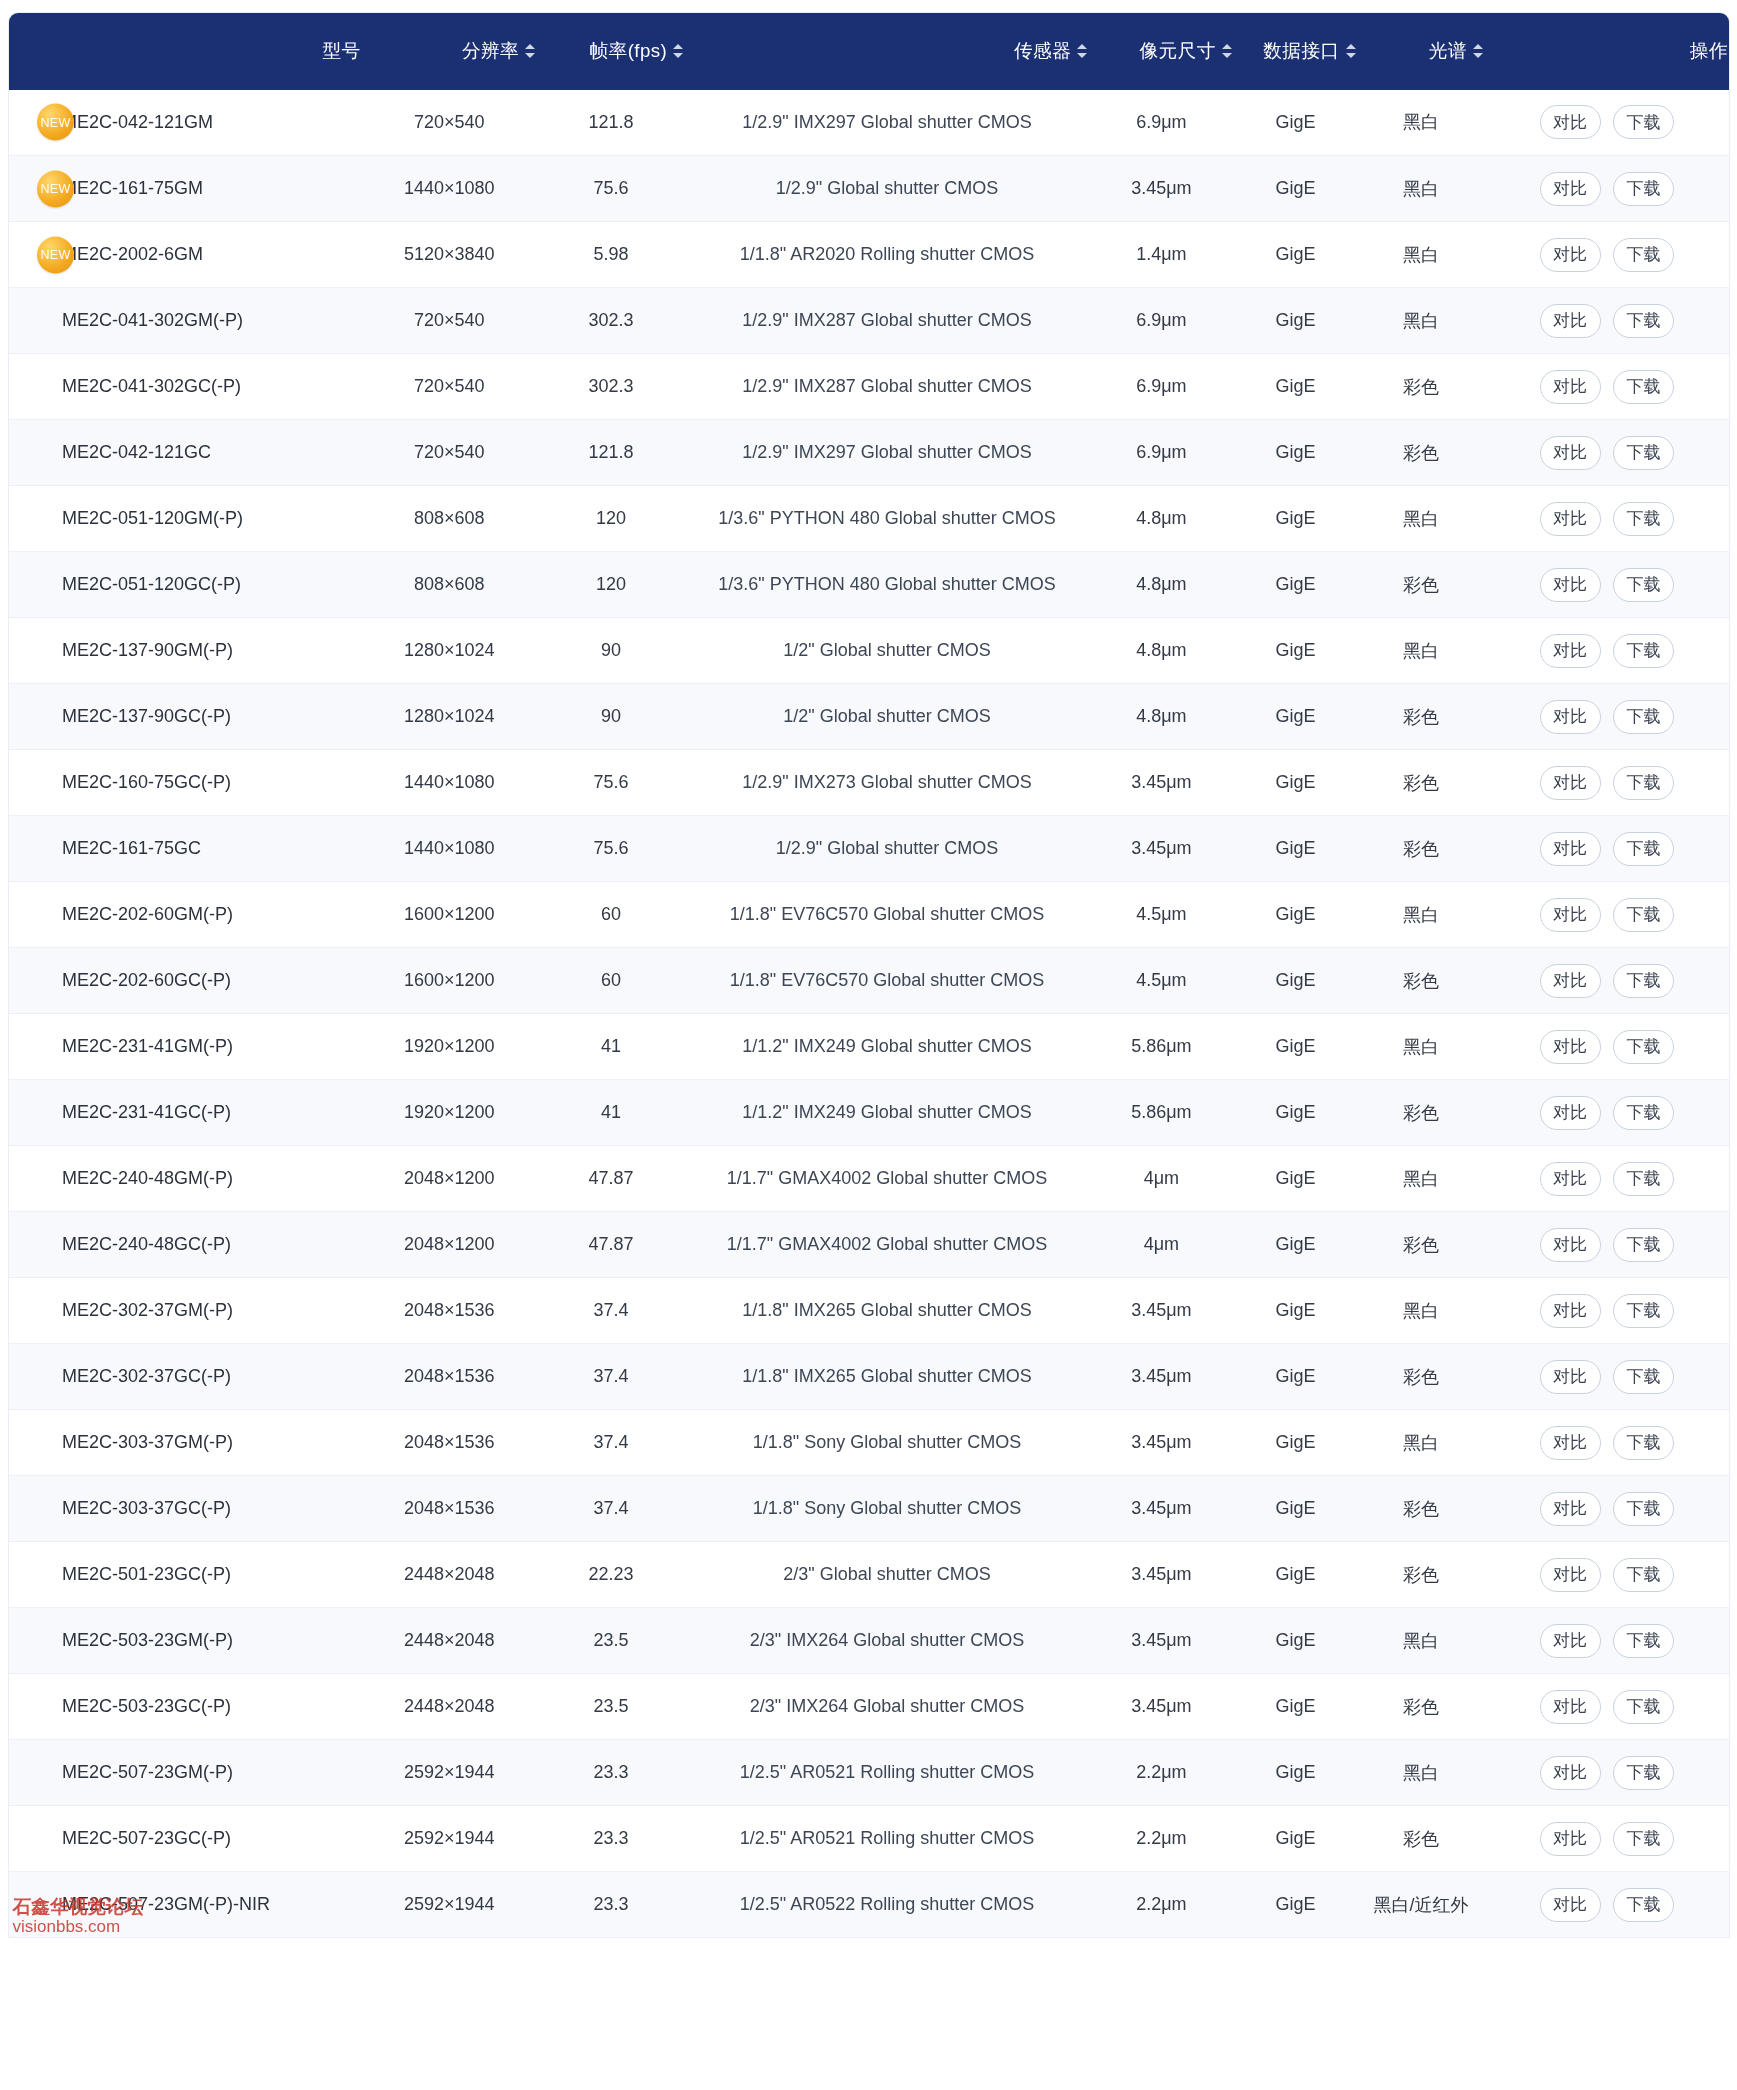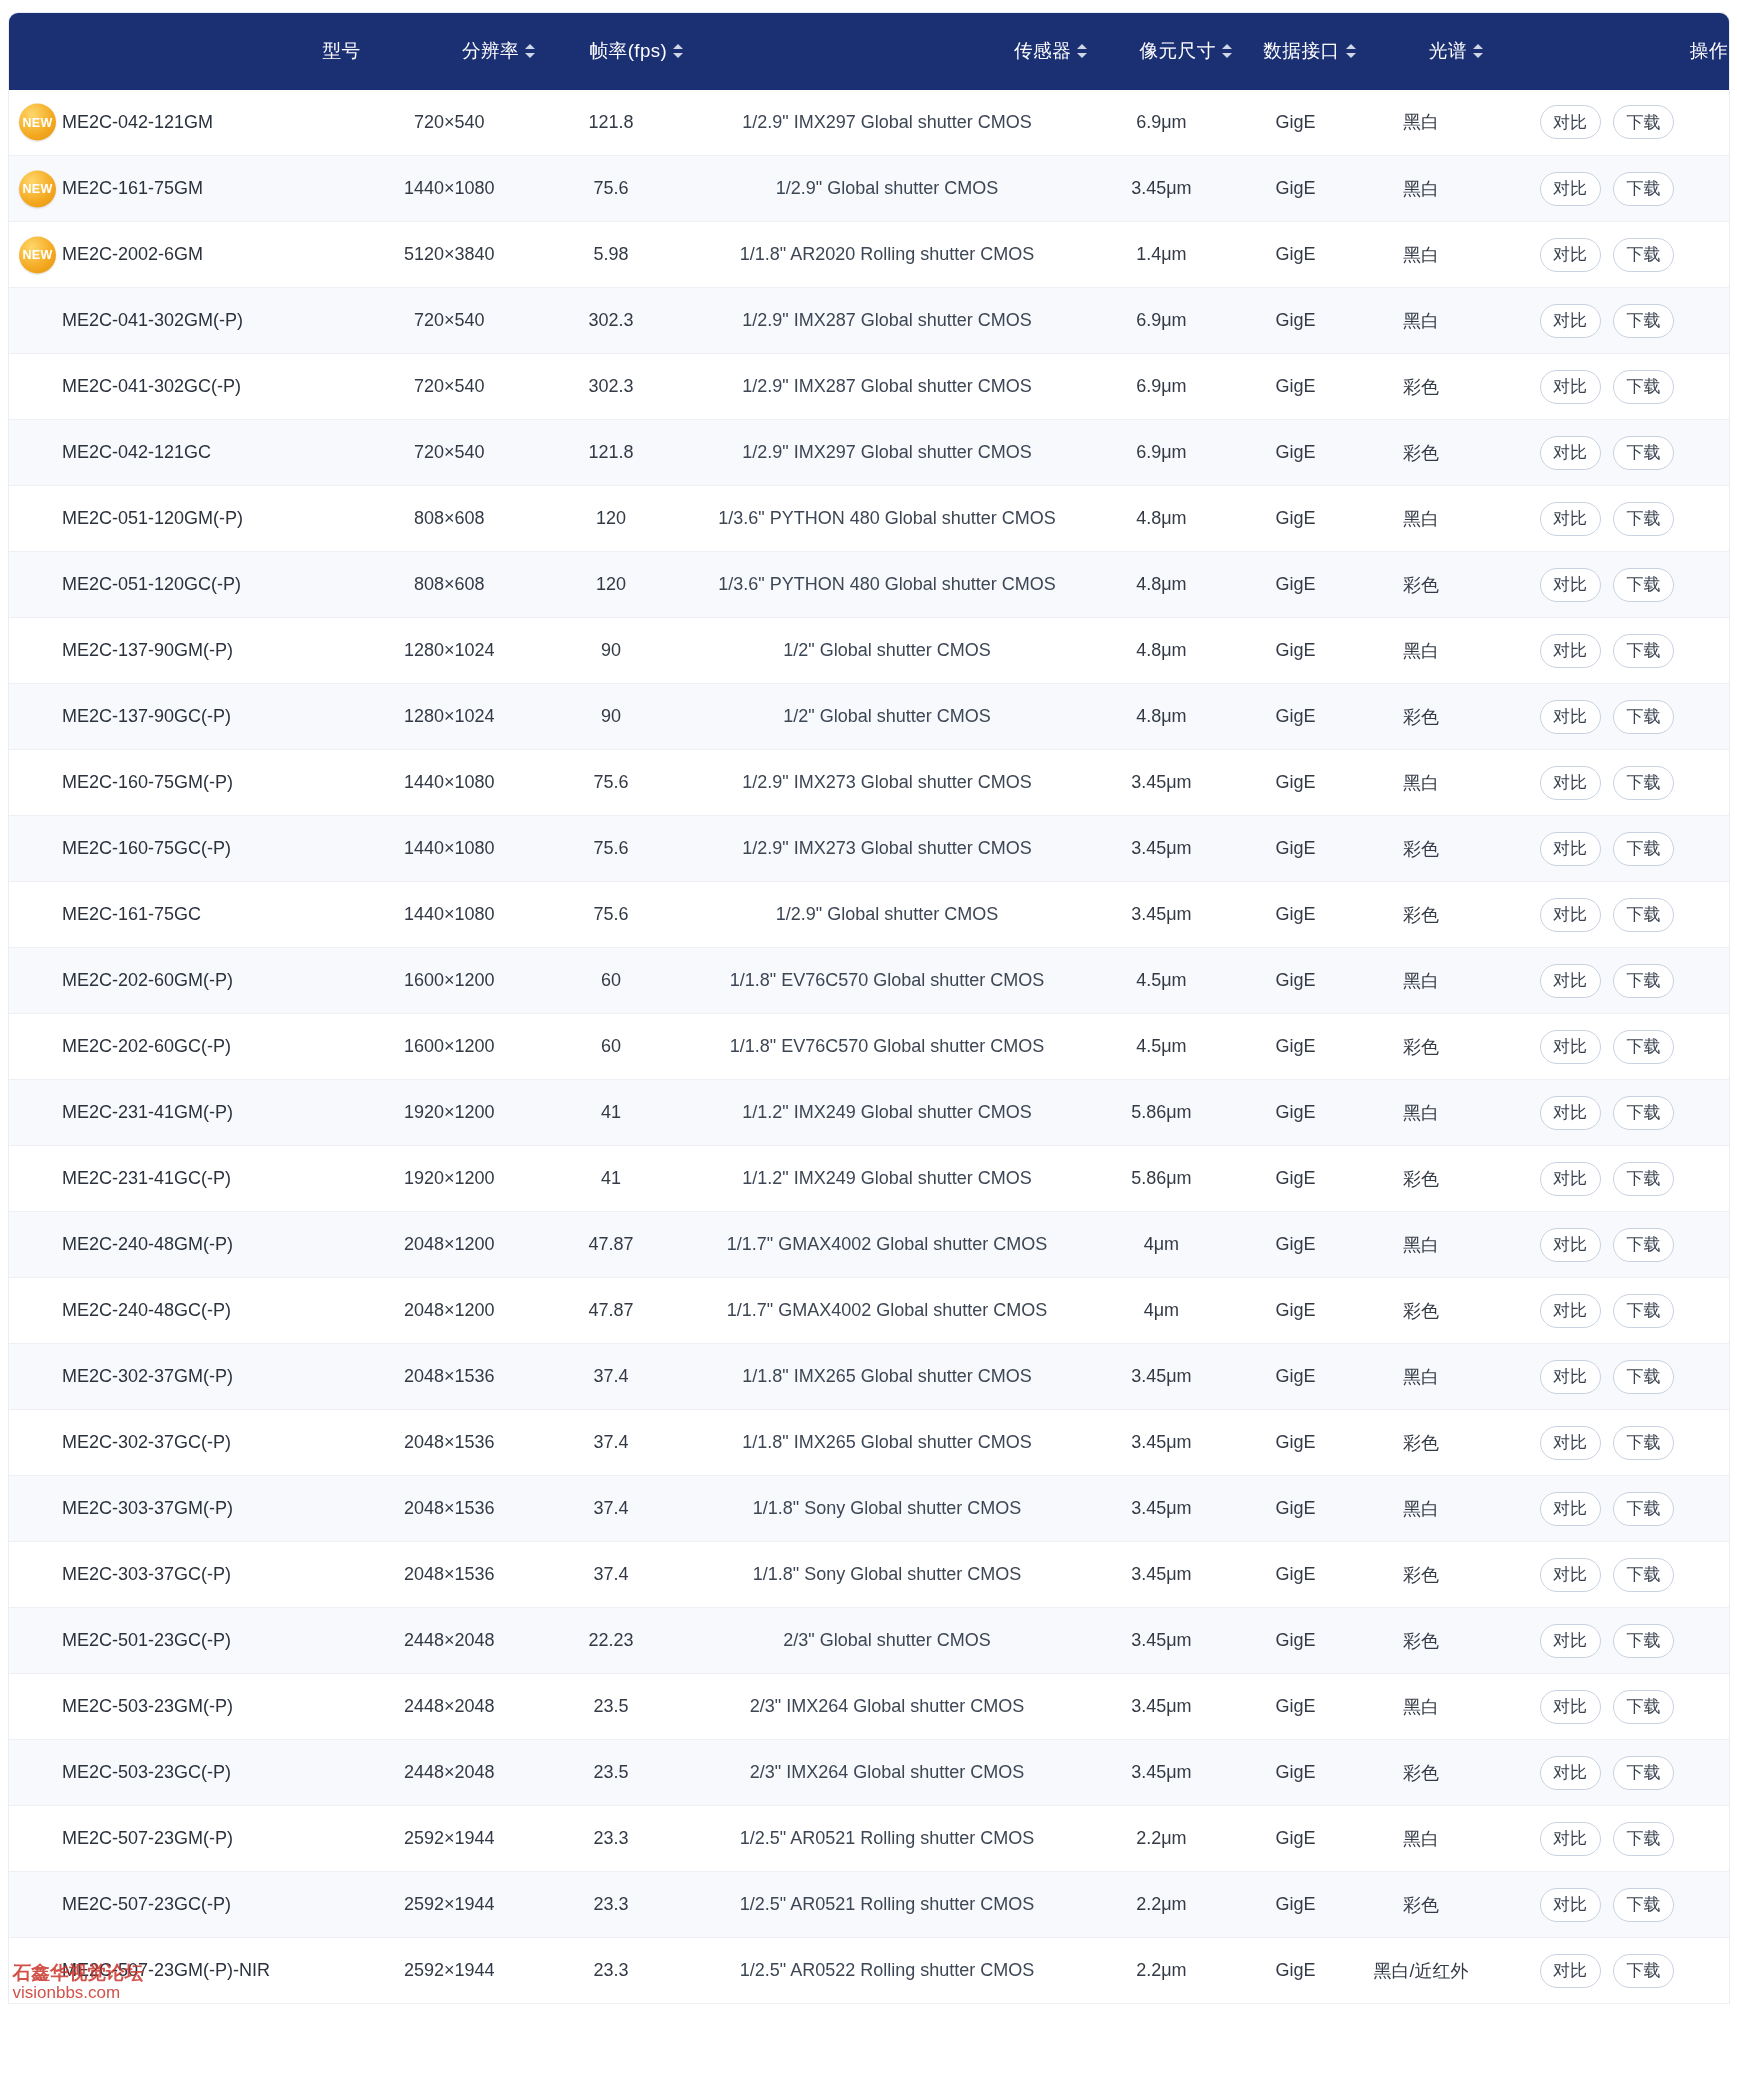--- a/index.html
+++ b/index.html
@@ -81,30 +81,30 @@
     background: #f7f9fc;
   }
   td.model {
     text-align: left;
     padding-left: 53px;
     position: relative;
     color: #2b323d;
   }
   .new-badge {
     position: absolute;
-    left: 10px;
+    left: 28px;
     top: 50%;
     transform: translateY(-50%);
     width: 37px;
     height: 37px;
     border-radius: 50%;
     background: radial-gradient(circle at 35% 30%, #ffd76b 0%, #f3a81f 60%, #e39310 100%);
     color: #ffffff;
     font-size: 12.5px;
-    font-weight: bold;
+    font-weight: normal;
     display: flex;
     align-items: center;
     justify-content: center;
     letter-spacing: 0.3px;
     box-shadow: 0 0.9px 1.8px rgba(0,0,0,0.15);
   }
   td.sensor { color: #3d4654; }
   .actions {
     display: flex;
     align-items: flex-start;
@@ -349,35 +349,20 @@
             <td>GigE</td>
             <td>彩色</td>
             <td>
               <div class="actions">
                 <button class="btn">对比</button>
                 <button class="btn">下载</button>
               </div>
             </td>
           </tr>
           <tr>
-            <td class="model"><span>ME2C-160-75GM(-P)</span></td>
-            <td>1440×1080</td>
-            <td>75.6</td>
-            <td class="sensor">1/2.9" IMX273 Global shutter CMOS</td>
-            <td>3.45μm</td>
-            <td>GigE</td>
-            <td>黑白</td>
-            <td>
-              <div class="actions">
-                <button class="btn">对比</button>
-                <button class="btn">下载</button>
-              </div>
-            </td>
-          </tr>
-          <tr>
             <td class="model"><span>ME2C-160-75GC(-P)</span></td>
             <td>1440×1080</td>
             <td>75.6</td>
             <td class="sensor">1/2.9" IMX273 Global shutter CMOS</td>
             <td>3.45μm</td>
             <td>GigE</td>
             <td>彩色</td>
             <td>
               <div class="actions">
                 <button class="btn">对比</button>

